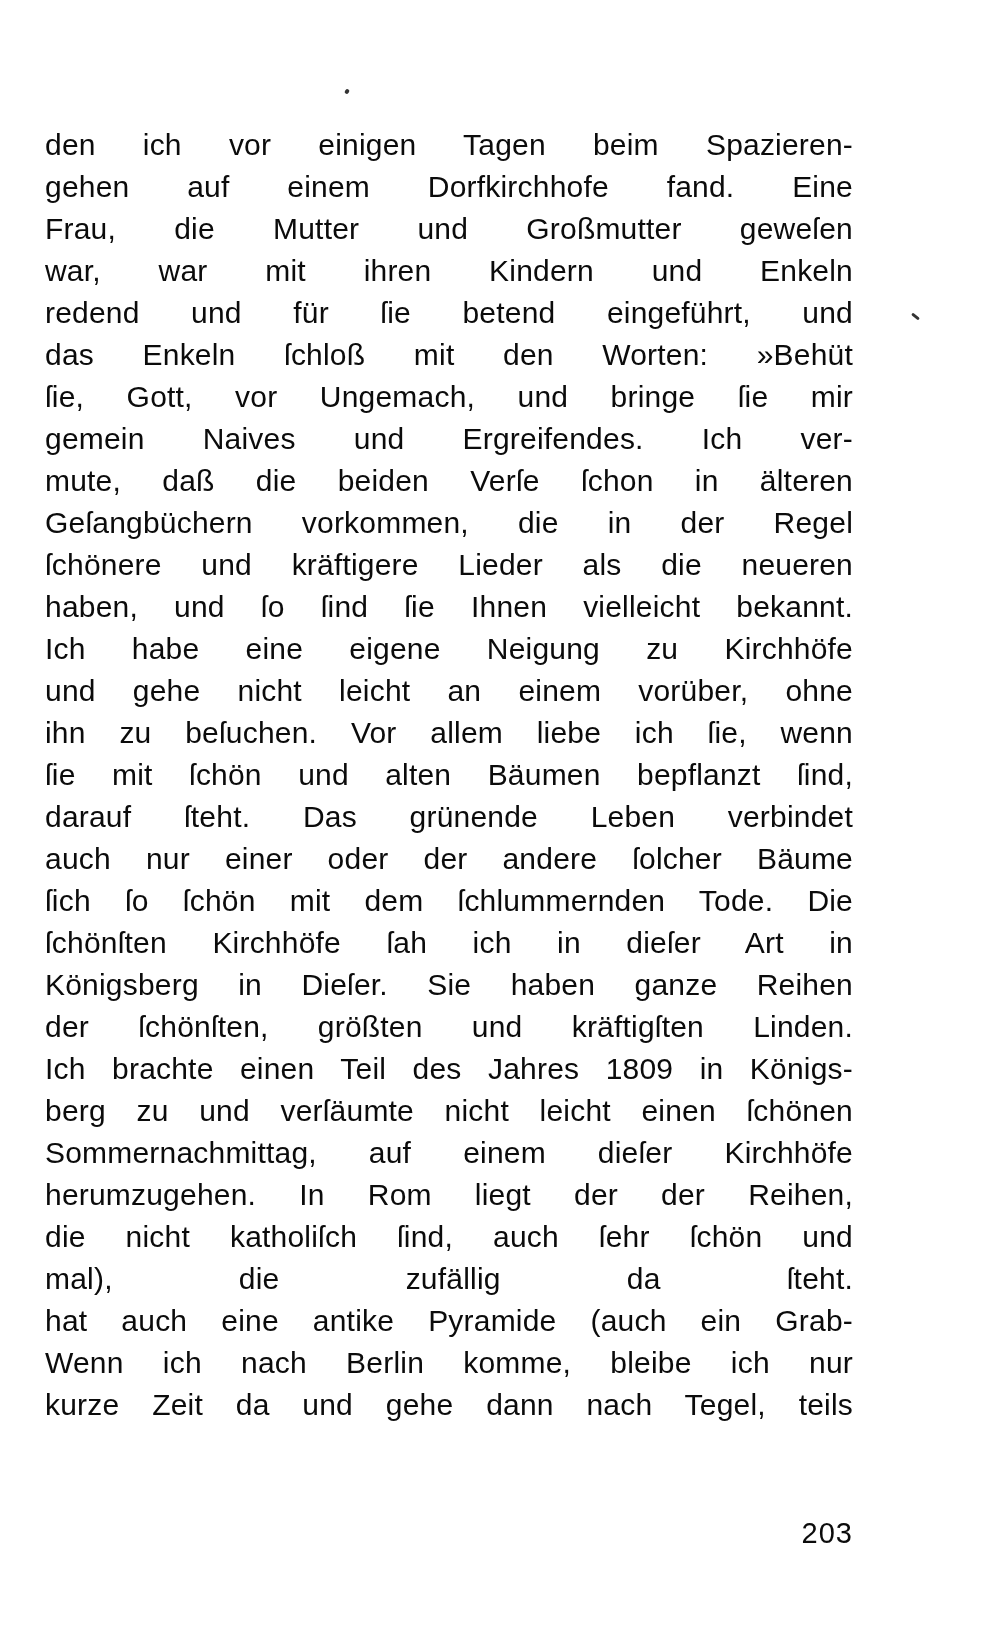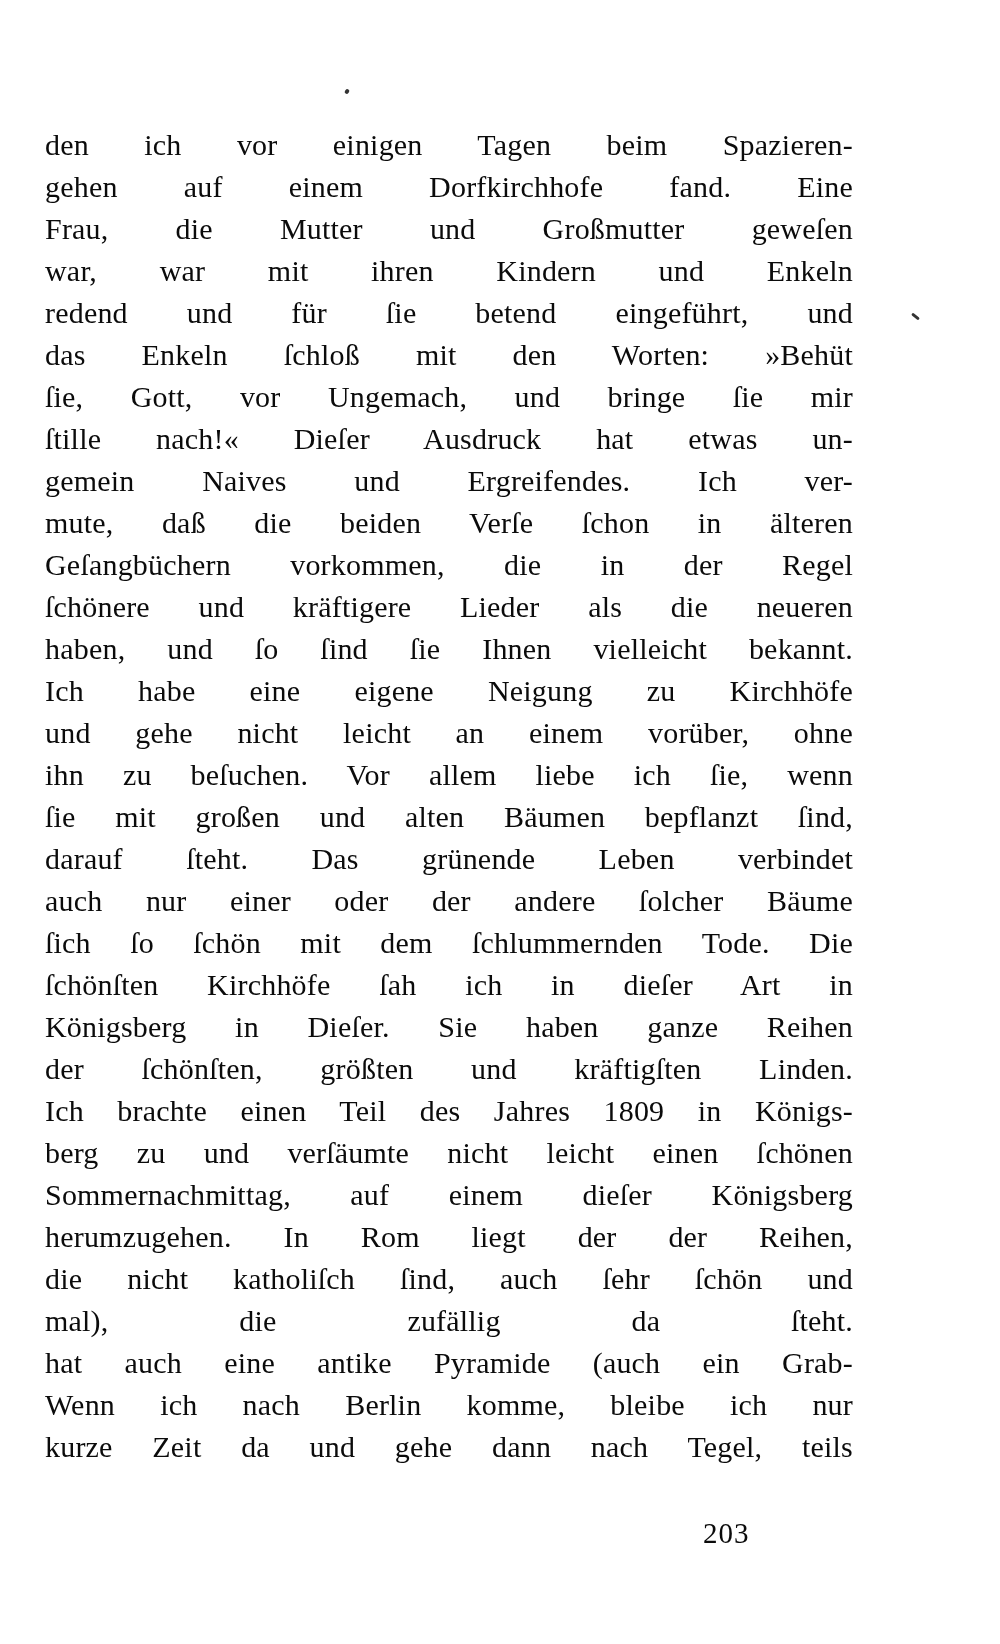--- a/index.html
+++ b/index.html
@@ -6,21 +6,21 @@
     margin: 0;
     padding: 0;
     background: #ffffff;
   }
   .page {
     position: relative;
     width: 1000px;
     height: 1644px;
     background: #ffffff;
     overflow: hidden;
-    font-family: Liberation Serif, serif;
+    font-family: Liberation Sans, sans-serif;
     color: #0b0b0b;
   }
   .textblock {
     position: absolute;
     left: 45px;
     top: 124px;
     width: 808px;
   }
   .line {
     height: 42px;
@@ -33,21 +33,21 @@
     overflow: visible;
   }
   .page-number {
     position: absolute;
     left: 703px;
     top: 1512px;
     width: 150px;
     height: 42px;
     line-height: 42px;
     font-size: 29px;
-    text-align: left;
+    text-align: right;
     letter-spacing: 1px;
   }
   .speck {
     position: absolute;
     background: #1d1d1d;
     border-radius: 2px;
   }
   .speck-top {
     left: 345px;
     top: 89px;
@@ -75,39 +75,38 @@
 
   <div class="textblock">
     <div>
         <div class="line">den ich vor einigen Tagen beim Spazieren-</div>
         <div class="line">gehen auf einem Dorfkirchhofe fand. Eine</div>
         <div class="line">Frau, die Mutter und Großmutter geweſen</div>
         <div class="line">war, war mit ihren Kindern und Enkeln</div>
         <div class="line">redend und für ſie betend eingeführt, und</div>
         <div class="line">das Enkeln ſchloß mit den Worten: »Behüt</div>
         <div class="line">ſie, Gott, vor Ungemach, und bringe ſie mir</div>
-        <div class="line">ſtille nach!« Dieſer Ausdruck hat etwas un-</div>
         <div class="line">gemein Naives und Ergreifendes. Ich ver-</div>
         <div class="line">mute, daß die beiden Verſe ſchon in älteren</div>
         <div class="line">Geſangbüchern vorkommen, die in der Regel</div>
         <div class="line">ſchönere und kräftigere Lieder als die neueren</div>
         <div class="line">haben, und ſo ſind ſie Ihnen vielleicht bekannt.</div>
         <div class="line">Ich habe eine eigene Neigung zu Kirchhöfe</div>
         <div class="line">und gehe nicht leicht an einem vorüber, ohne</div>
         <div class="line">ihn zu beſuchen. Vor allem liebe ich ſie, wenn</div>
-        <div class="line">ſie mit großen und alten Bäumen bepflanzt ſind,</div>
+        <div class="line">ſie mit ſchön und alten Bäumen bepflanzt ſind,</div>
         <div class="line">darauf ſteht. Das grünende Leben verbindet</div>
         <div class="line">auch nur einer oder der andere ſolcher Bäume</div>
         <div class="line">ſich ſo ſchön mit dem ſchlummernden Tode. Die</div>
         <div class="line">ſchönſten Kirchhöfe ſah ich in dieſer Art in</div>
         <div class="line">Königsberg in Dieſer. Sie haben ganze Reihen</div>
         <div class="line">der ſchönſten, größten und kräftigſten Linden.</div>
         <div class="line">Ich brachte einen Teil des Jahres 1809 in Königs-</div>
         <div class="line">berg zu und verſäumte nicht leicht einen ſchönen</div>
-        <div class="line">Sommernachmittag, auf einem dieſer Königsberg</div>
+        <div class="line">Sommernachmittag, auf einem dieſer Kirchhöfe</div>
         <div class="line">herumzugehen. In Rom liegt der der Reihen,</div>
         <div class="line">die nicht katholiſch ſind, auch ſehr ſchön und</div>
         <div class="line">mal), die zufällig da ſteht.</div>
         <div class="line">hat auch eine antike Pyramide (auch ein Grab-</div>
       </div>
     <div>
         <div class="line">Wenn ich nach Berlin komme, bleibe ich nur</div>
         <div class="line">kurze Zeit da und gehe dann nach Tegel, teils</div>
       </div>
   </div>

